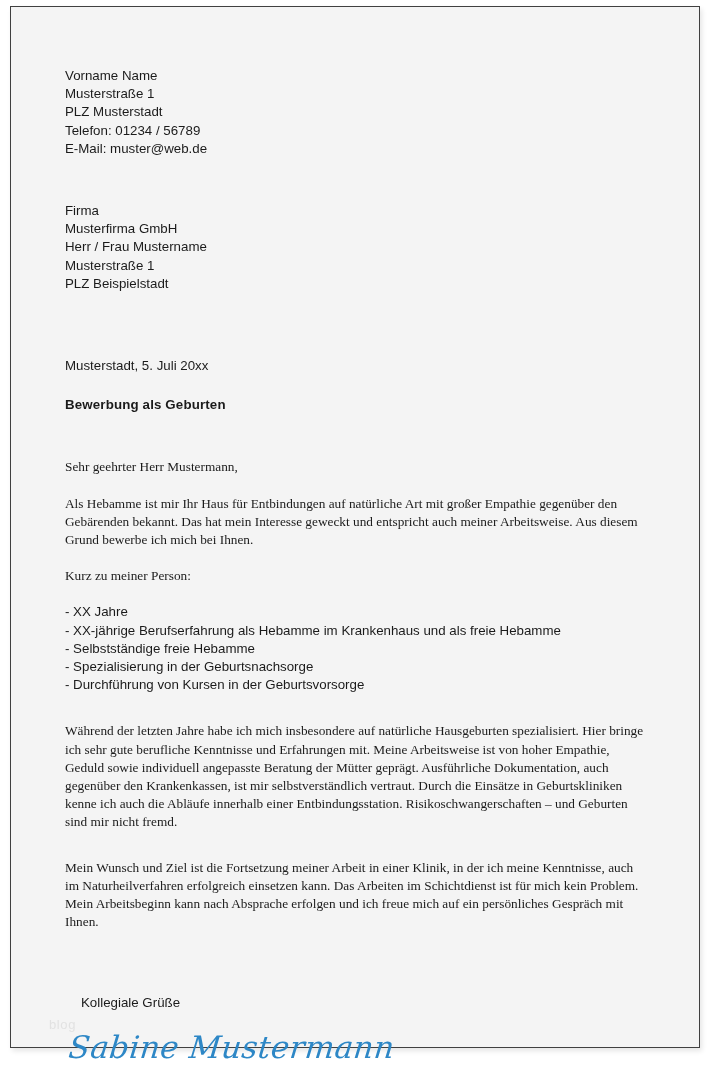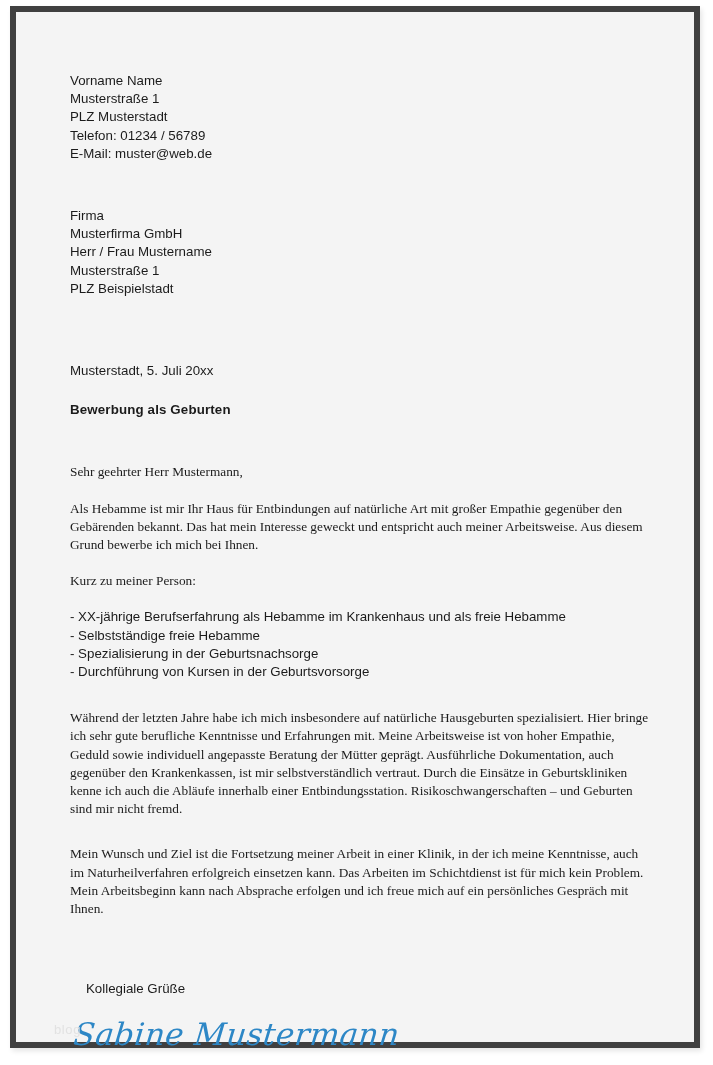--- a/index.html
+++ b/index.html
@@ -16,21 +16,21 @@
   }
 
   
   #page-sheet {
     position: absolute;
     left: 10px;
     top: 6px;
     width: 690px;
     height: 1042px;
     background: #f4f4f4;
-    border: 6px solid #404040;
+    border: 1px solid #404040;
     box-sizing: border-box;
     box-shadow: 2px 3px 5px rgba(0,0,0,0.10);
   }
 
   .doc-body {
     position: absolute;
     left: 54px;
     top: 60px;
     width: 584px;
     color: #1b1b1b;
@@ -144,20 +144,21 @@
 
     <div class="block para">Als Hebamme ist mir Ihr Haus für Entbindungen auf natürliche Art mit großer Empathie gegenüber den Gebärenden bekannt. Das hat mein Interesse geweckt und entspricht auch meiner Arbeitsweise. Aus diesem Grund bewerbe ich mich bei Ihnen.</div>
 
     <div class="spacer-sm"></div>
 
     <div class="block para">Kurz zu meiner Person:</div>
 
     <div class="spacer-sm"></div>
 
     <div class="block" id="bullet-list">
+      <span class="line">- XX Jahre</span>
       <span class="line">- XX-jährige Berufserfahrung als Hebamme im Krankenhaus und als freie Hebamme</span>
       <span class="line">- Selbstständige freie Hebamme</span>
       <span class="line">- Spezialisierung in der Geburtsnachsorge</span>
       <span class="line">- Durchführung von Kursen in der Geburtsvorsorge</span>
     </div>
 
     <div style="height:28px"></div>
 
     <div class="block para">Während der letzten Jahre habe ich mich insbesondere auf natürliche Hausgeburten spezialisiert. Hier bringe ich sehr gute berufliche Kenntnisse und Erfahrungen mit. Meine Arbeitsweise ist von hoher Empathie, Geduld sowie individuell angepasste Beratung der Mütter geprägt. Ausführliche Dokumentation, auch gegenüber den Krankenkassen, ist mir selbstverständlich vertraut. Durch die Einsätze in Geburtskliniken kenne ich auch die Abläufe innerhalb einer Entbindungsstation. Risikoschwangerschaften – und Geburten sind mir nicht fremd.</div>
 

